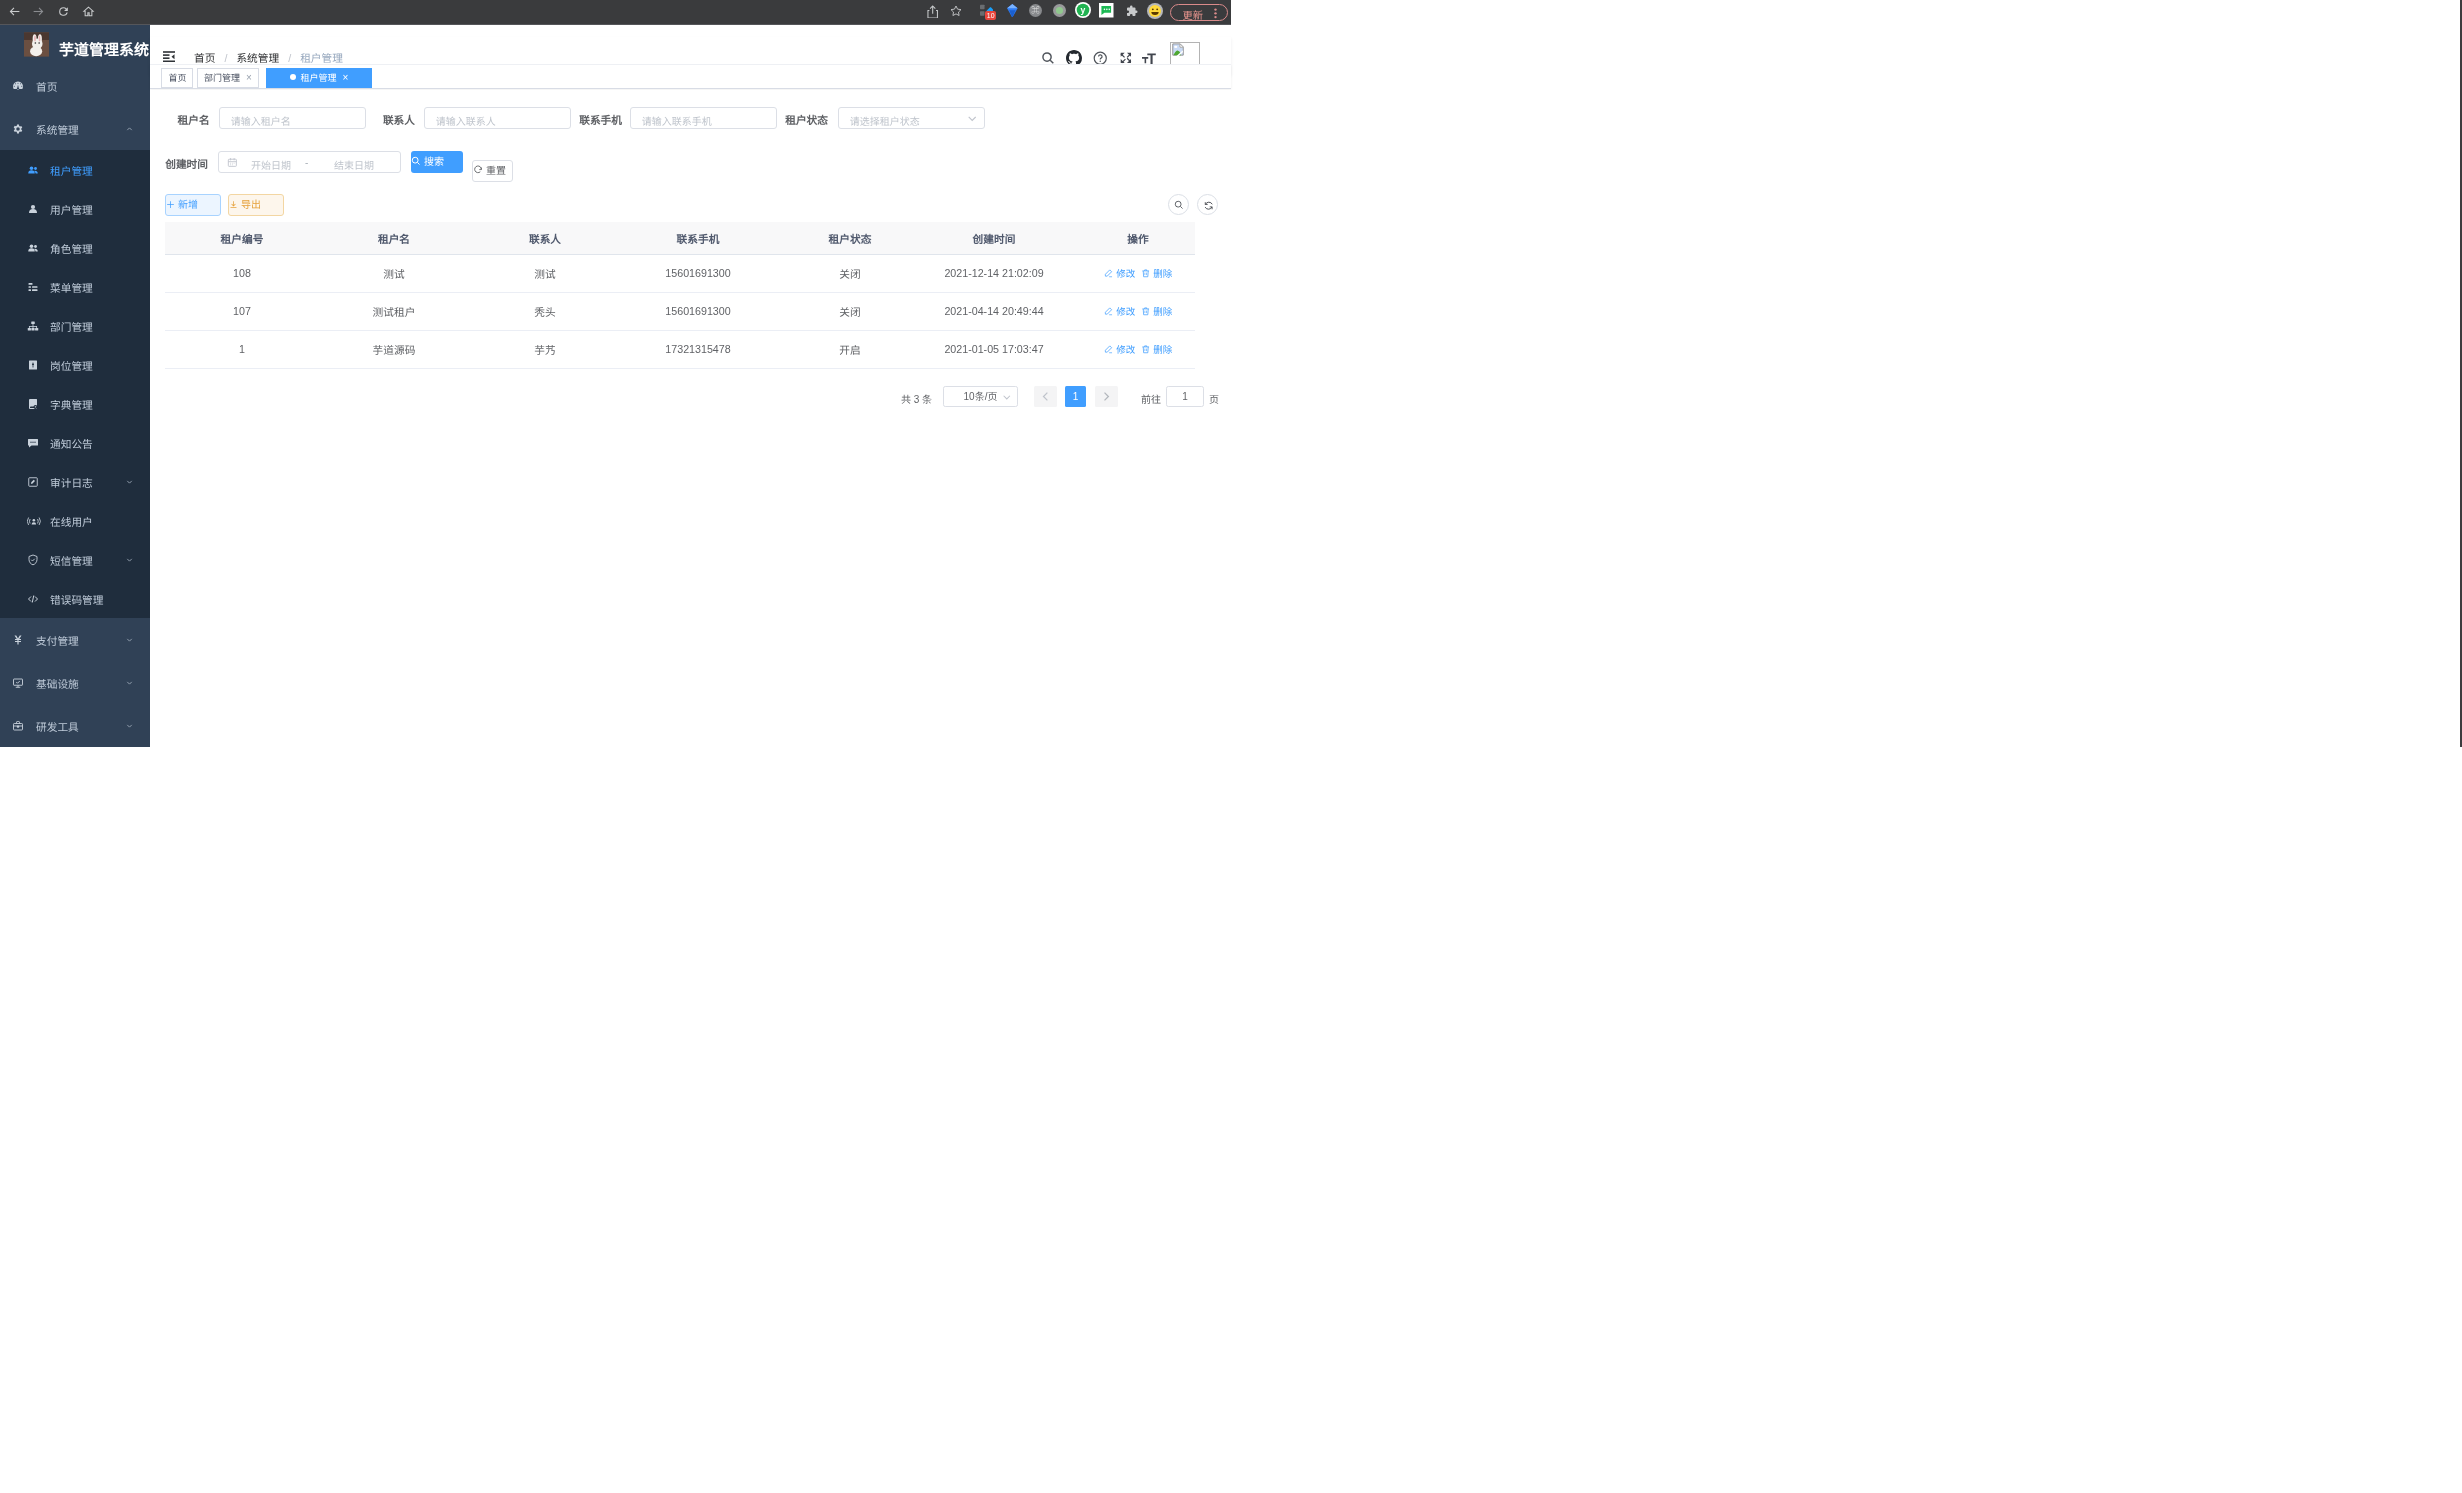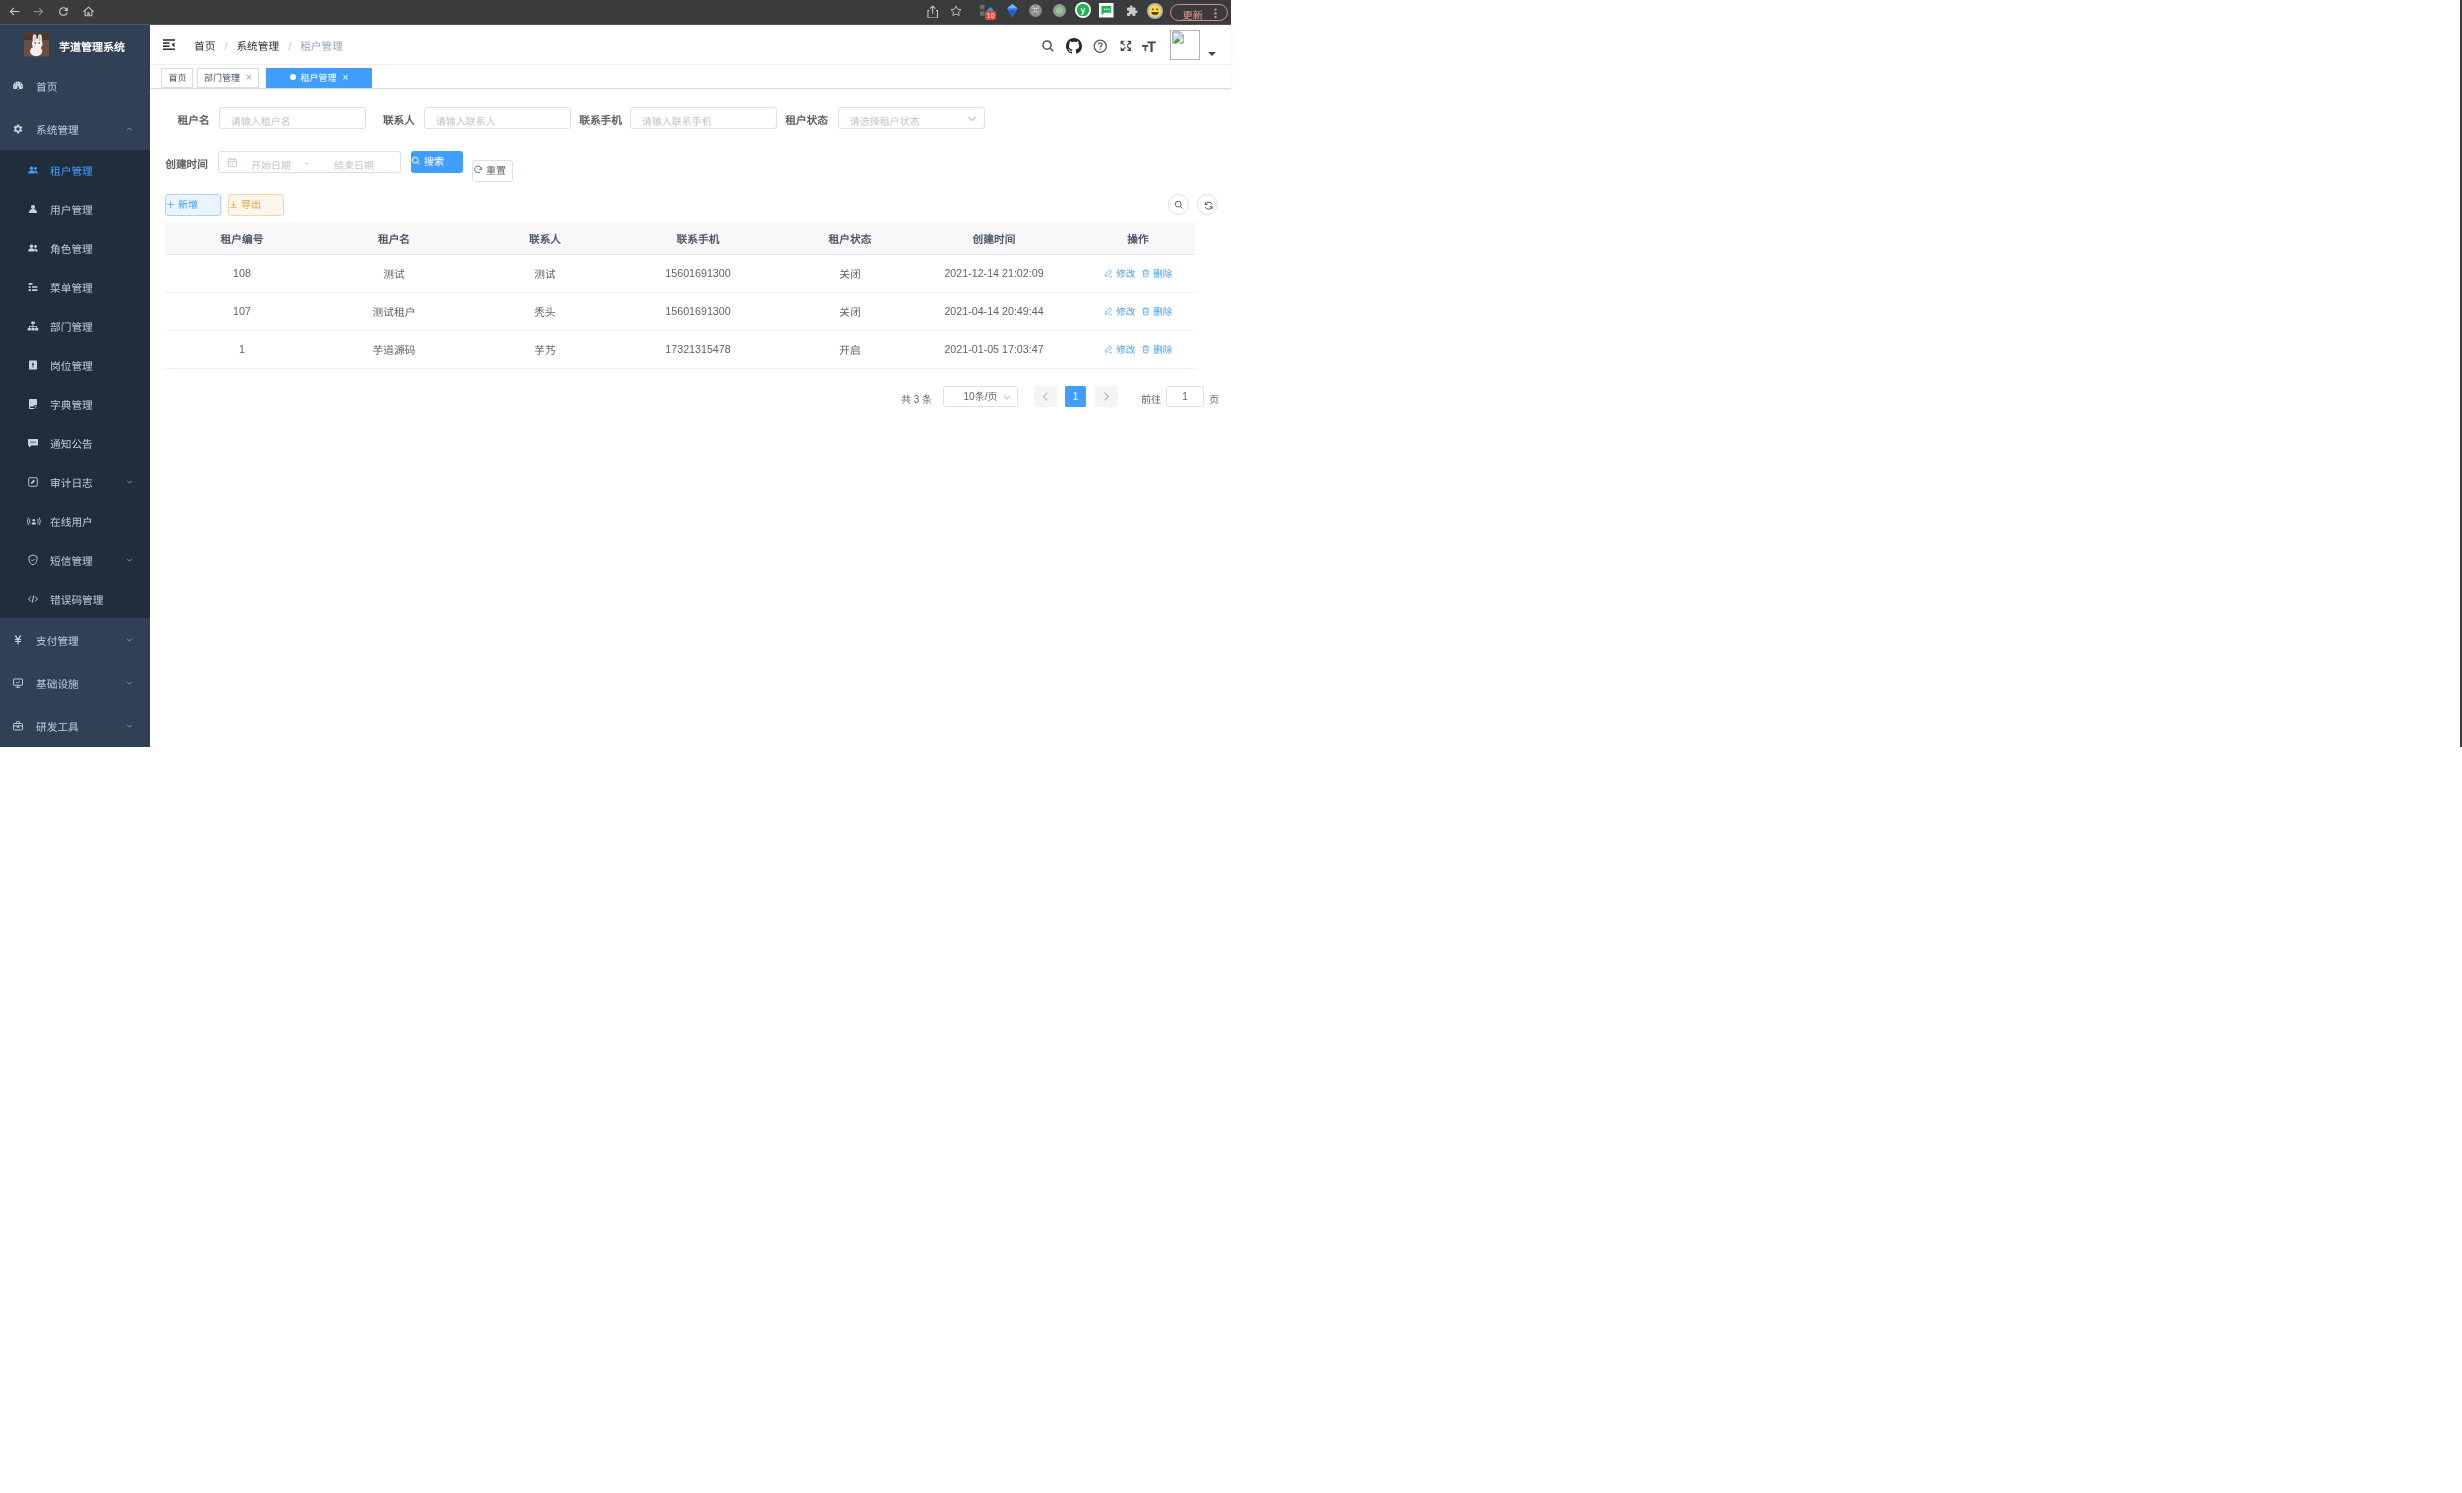--- a/index.html
+++ b/index.html
@@ -14,33 +14,33 @@
 #urlpill{position:absolute;left:104px;top:3.8px;width:864px;height:17.5px;border-radius:9px;background:#242528;}
 #urlpill .warn{position:absolute;left:10px;top:3.8px;}
 #urlpill .ns{position:absolute;left:23.6px;top:2.7px;font-size:10.3px;color:#9aa0a6;}
 #urlpill .div{position:absolute;left:56px;top:3px;width:0.8px;height:11.4px;background:#5f6368;}
 #urlpill .url{position:absolute;left:65px;top:2.7px;font-size:10.7px;letter-spacing:0.5px;color:#e8eaed;white-space:pre;}
 #urlpill .url span{color:#9aa0a6;}
 
 #sidebar{position:absolute;left:0;top:25px;width:150px;height:722px;background:#304156;}
 #logo{position:absolute;left:0;top:0;width:150px;height:44px;}
 #logo .av{position:absolute;left:24px;top:6.9px;width:25px;height:25px;}
-#logo .tt{position:absolute;left:59px;top:13px;font-size:11px;font-weight:700;color:#fff;}
+#logo .tt{position:absolute;left:59px;top:13px;font-size:15px;font-weight:700;color:#fff;}
 #menu{position:absolute;top:39px;left:0;width:150px;}
 .mi{position:relative;height:43px;color:#bfcbd9;font-size:10.7px;}
 .mi .txt{position:absolute;left:36px;top:50%;transform:translateY(-50%);white-space:nowrap;}
 .mi svg.ic{position:absolute;left:12px;top:50%;transform:translateY(-50%);}
 .sub{background:#1f2d3d;}
 .sub .mi{height:39px;}
 .sub .mi svg.ic{left:27px;}
 .sub .mi .txt{left:50px;}
 .mi.act{color:#409eff;}
 .mi .arr{position:absolute;right:16px;top:50%;transform:translateY(-50%);}
 
-#navbar{position:absolute;left:150px;top:25px;width:1081px;height:39px;background:#fff;box-shadow:0 0.8px 3px rgba(0,21,41,.08);}
+#navbar{position:absolute;left:150px;top:37px;width:1081px;height:39px;background:#fff;box-shadow:0 0.8px 3px rgba(0,21,41,.08);}
 #bcrumb{position:absolute;left:44px;top:13px;font-size:10.7px;color:#303133;white-space:nowrap;}
 #bcrumb .sep{color:#c0c4cc;margin:0 9px;font-weight:400;}
 #bcrumb .last{color:#97a8be;}
 #nicons svg{position:absolute;top:0;}
 #avbox{position:absolute;left:1020px;top:4.6px;width:30px;height:30px;background:#fff;border:1.1px solid #b3b3b3;}
 #caret{position:absolute;left:1058px;top:27px;width:0;height:0;border:4.2px solid transparent;border-top:4.6px solid #41454e;}
 
 #tags{position:absolute;left:150px;top:64px;width:1081px;height:25px;background:#fff;border-top:0.8px solid #eef0f4;border-bottom:0.8px solid #d8dce5;box-shadow:0 0.8px 2.3px rgba(0,0,0,.08);}
 .tag{position:absolute;top:3px;height:20px;line-height:18px;border:0.8px solid #d8dce5;background:#fff;color:#495060;font-size:9px;padding:0 6px;white-space:nowrap;}
 .tag.on{background:#409eff;color:#fff;border-color:#409eff;}

